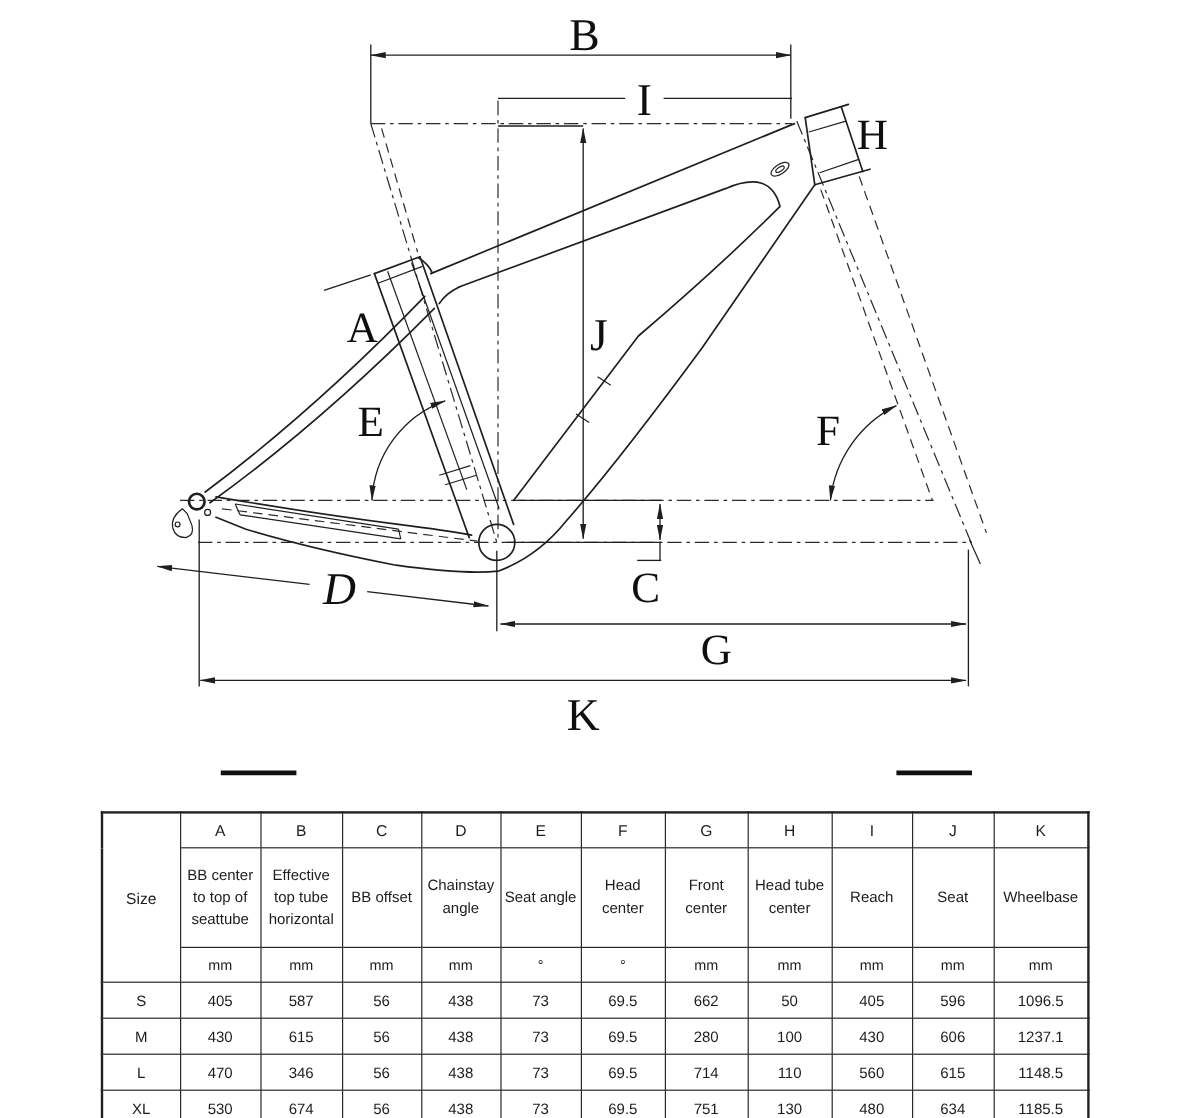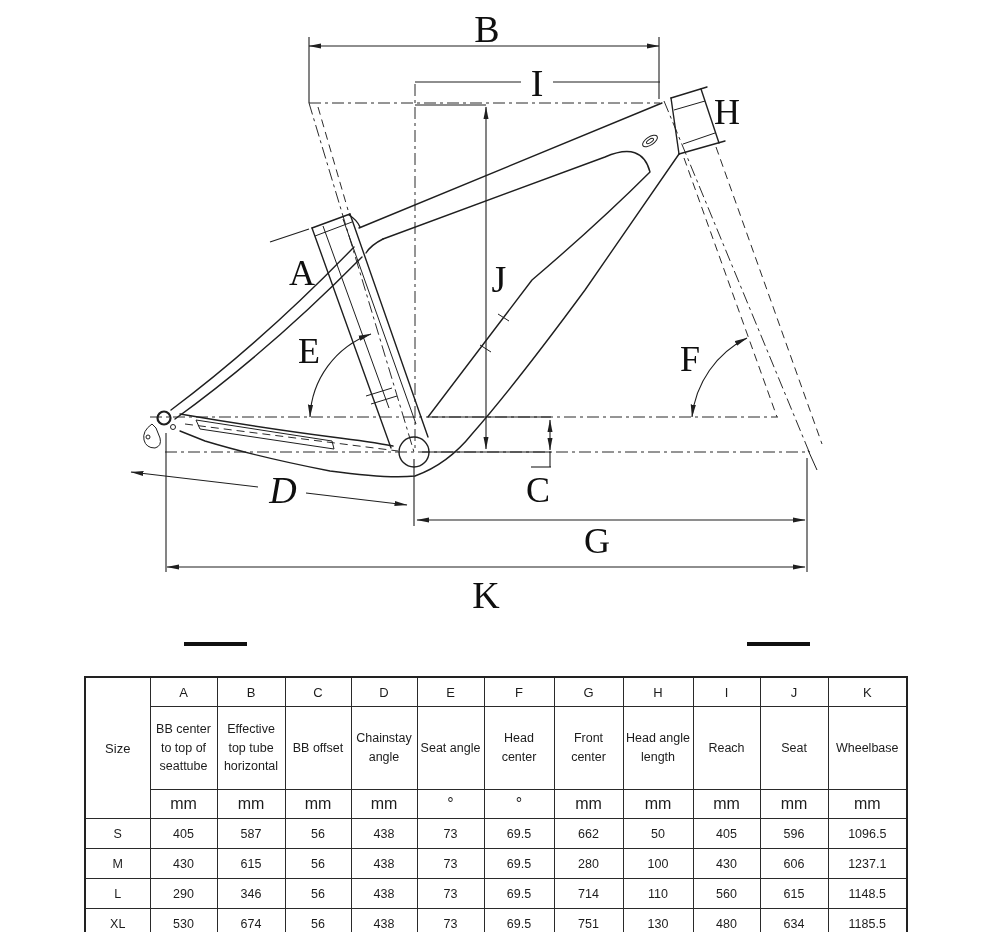--- a/index.html
+++ b/index.html
@@ -15,21 +15,21 @@
   .bar{stroke:#111;stroke-width:4;}
   .lbl{font-family:"Liberation Serif","DejaVu Serif",serif;fill:#0f0f0f;}
   .it{font-style:italic;}
   
   #geo-table{position:absolute;left:84px;top:676px;width:822px;border-collapse:collapse;table-layout:fixed;background:#fff;}
   #geo-table td,#geo-table th{border:1.4px solid #2a2a2a;text-align:center;vertical-align:middle;
       font-weight:normal;color:#1c1c1c;padding:1px 2px;overflow:hidden;}
   #geo-table{border:2px solid #222;}
   .r-letter td,.r-letter th{height:26px;font-size:13px;}
   .r-desc td{height:80px;font-size:12.5px;line-height:1.5;}
-  .r-unit td{height:26px;font-size:16px;}
+  .r-unit td{height:26px;font-size:12px;}
   .r-data td{height:27px;font-size:12.5px;}
   .size-cell{font-size:12.5px;}
 </style>
 </head>
 <body>
 
 <div id="stage">
 
   <svg width="989" height="660" viewBox="0 0 989 660">
     <defs>
@@ -215,21 +215,21 @@
       <td>K</td>
     </tr>
     <tr class="r-desc">
       <td>BB center to top of seattube</td>
       <td>Effective top tube horizontal</td>
       <td>BB offset</td>
       <td>Chainstay angle</td>
       <td>Seat angle</td>
       <td>Head center</td>
       <td>Front center</td>
-      <td>Head angle length</td>
+      <td>Head tube center</td>
       <td>Reach</td>
       <td>Seat</td>
       <td>Wheelbase</td>
     </tr>
     <tr class="r-unit">
       <td>mm</td>
       <td>mm</td>
       <td>mm</td>
       <td>mm</td>
       <td>°</td>
@@ -263,21 +263,21 @@
       <td>73</td>
       <td>69.5</td>
       <td>280</td>
       <td>100</td>
       <td>430</td>
       <td>606</td>
       <td>1237.1</td>
     </tr>
     <tr class="r-data">
       <td class="size-cell">L</td>
-      <td>290</td>
+      <td>470</td>
       <td>346</td>
       <td>56</td>
       <td>438</td>
       <td>73</td>
       <td>69.5</td>
       <td>714</td>
       <td>110</td>
       <td>560</td>
       <td>615</td>
       <td>1148.5</td>

